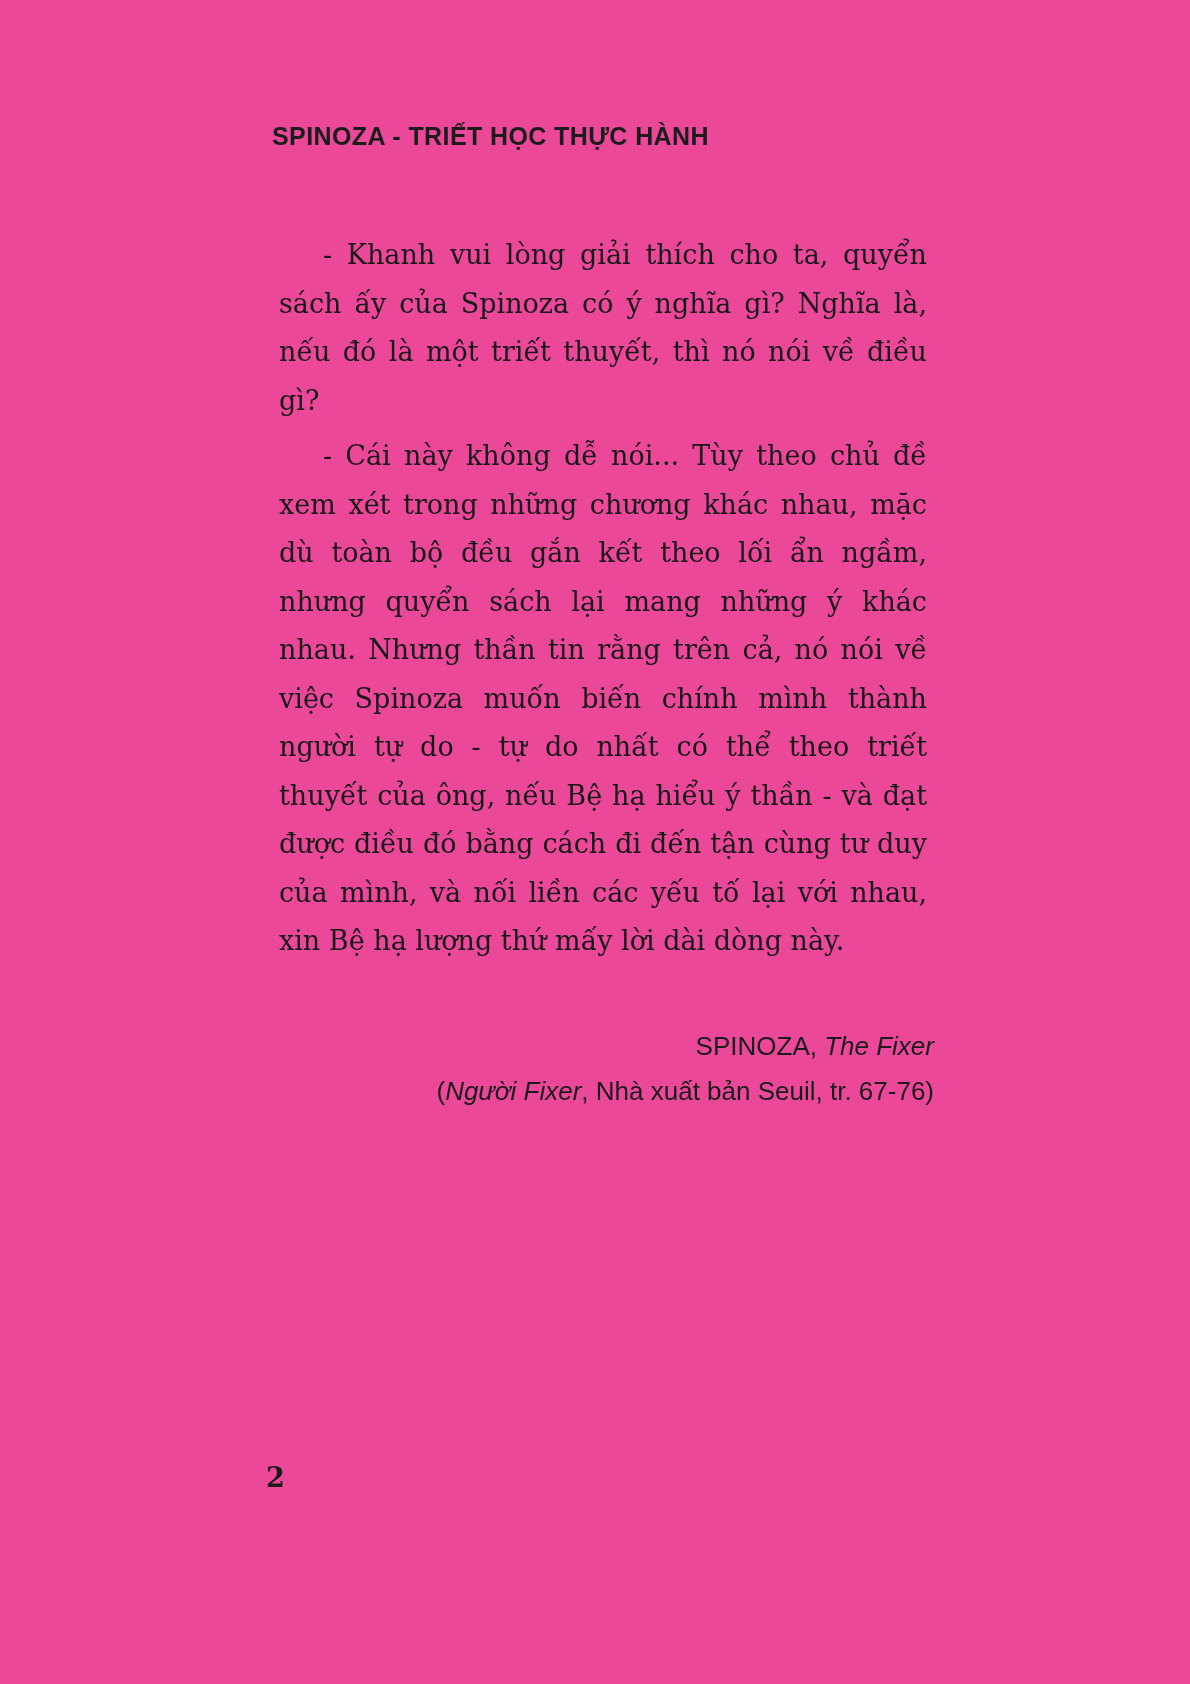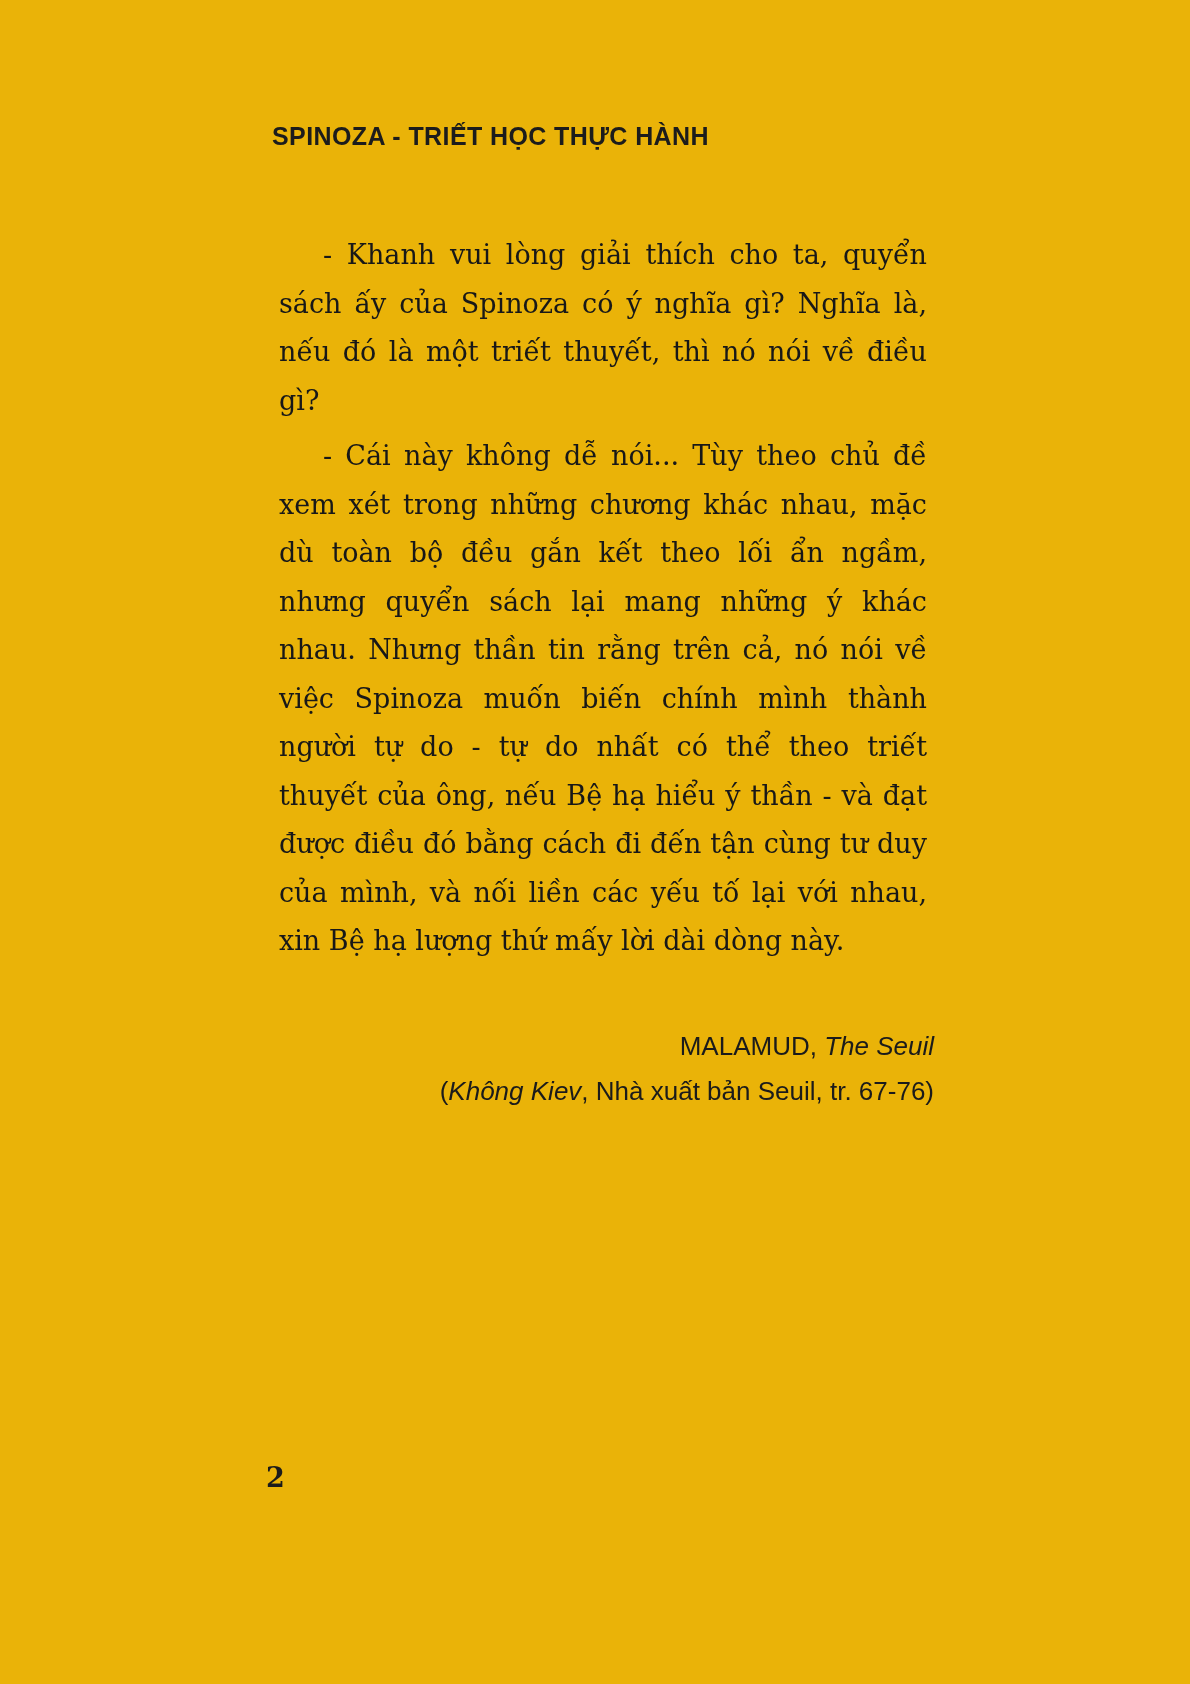--- a/index.html
+++ b/index.html
@@ -4,21 +4,21 @@
 <style>
   html, body {
     margin: 0;
     padding: 0;
     background: #ffffff;
   }
   .scan-page {
     position: relative;
     width: 1190px;
     height: 1684px;
-    background: #eab308;
+    background: #ec4899;
     overflow: hidden;
     font-family: "DejaVu Serif", serif;
     color: #1a1a1a;
   }
   .running-head {
     position: absolute;
     left: 272px;
     top: 122px;
     font-family: "Liberation Sans", sans-serif;
     font-weight: 600;
@@ -73,22 +73,22 @@
 
   <div class="running-head">SPINOZA - TRIẾT HỌC THỰC HÀNH</div>
 
   <div class="body-text">
     <p>- Khanh vui lòng giải thích cho ta, quyển sách ấy của Spinoza có ý nghĩa gì? Nghĩa là, nếu đó là một triết thuyết, thì nó nói về điều gì?</p>
     <p>- Cái này không dễ nói... Tùy theo chủ đề xem xét trong những chương khác nhau, mặc dù toàn bộ đều gắn kết theo lối ẩn ngầm, nhưng quyển sách lại mang những ý khác nhau. Nhưng thần tin rằng trên cả, nó nói về việc Spinoza muốn biến chính mình thành người tự do - tự do nhất có thể theo triết thuyết của ông, nếu Bệ hạ hiểu ý thần - và đạt được điều đó bằng cách đi đến tận cùng tư duy của mình, và nối liền các yếu tố lại với nhau, xin Bệ hạ lượng thứ mấy lời dài dòng này.</p>
   </div>
 
   <div class="attribution">
     <div>
-      <span>MALAMUD, </span><span class="it">The Seuil</span>
+      <span>SPINOZA, </span><span class="it">The Fixer</span>
     </div>
     <div>
-      <span>(</span><span class="it">Không Kiev</span><span>, Nhà xuất bản Seuil, tr. 67-76)</span>
+      <span>(</span><span class="it">Người Fixer</span><span>, Nhà xuất bản Seuil, tr. 67-76)</span>
     </div>
   </div>
 
   <div class="page-number">2</div>
 
 </div>
 
 </body></html>

